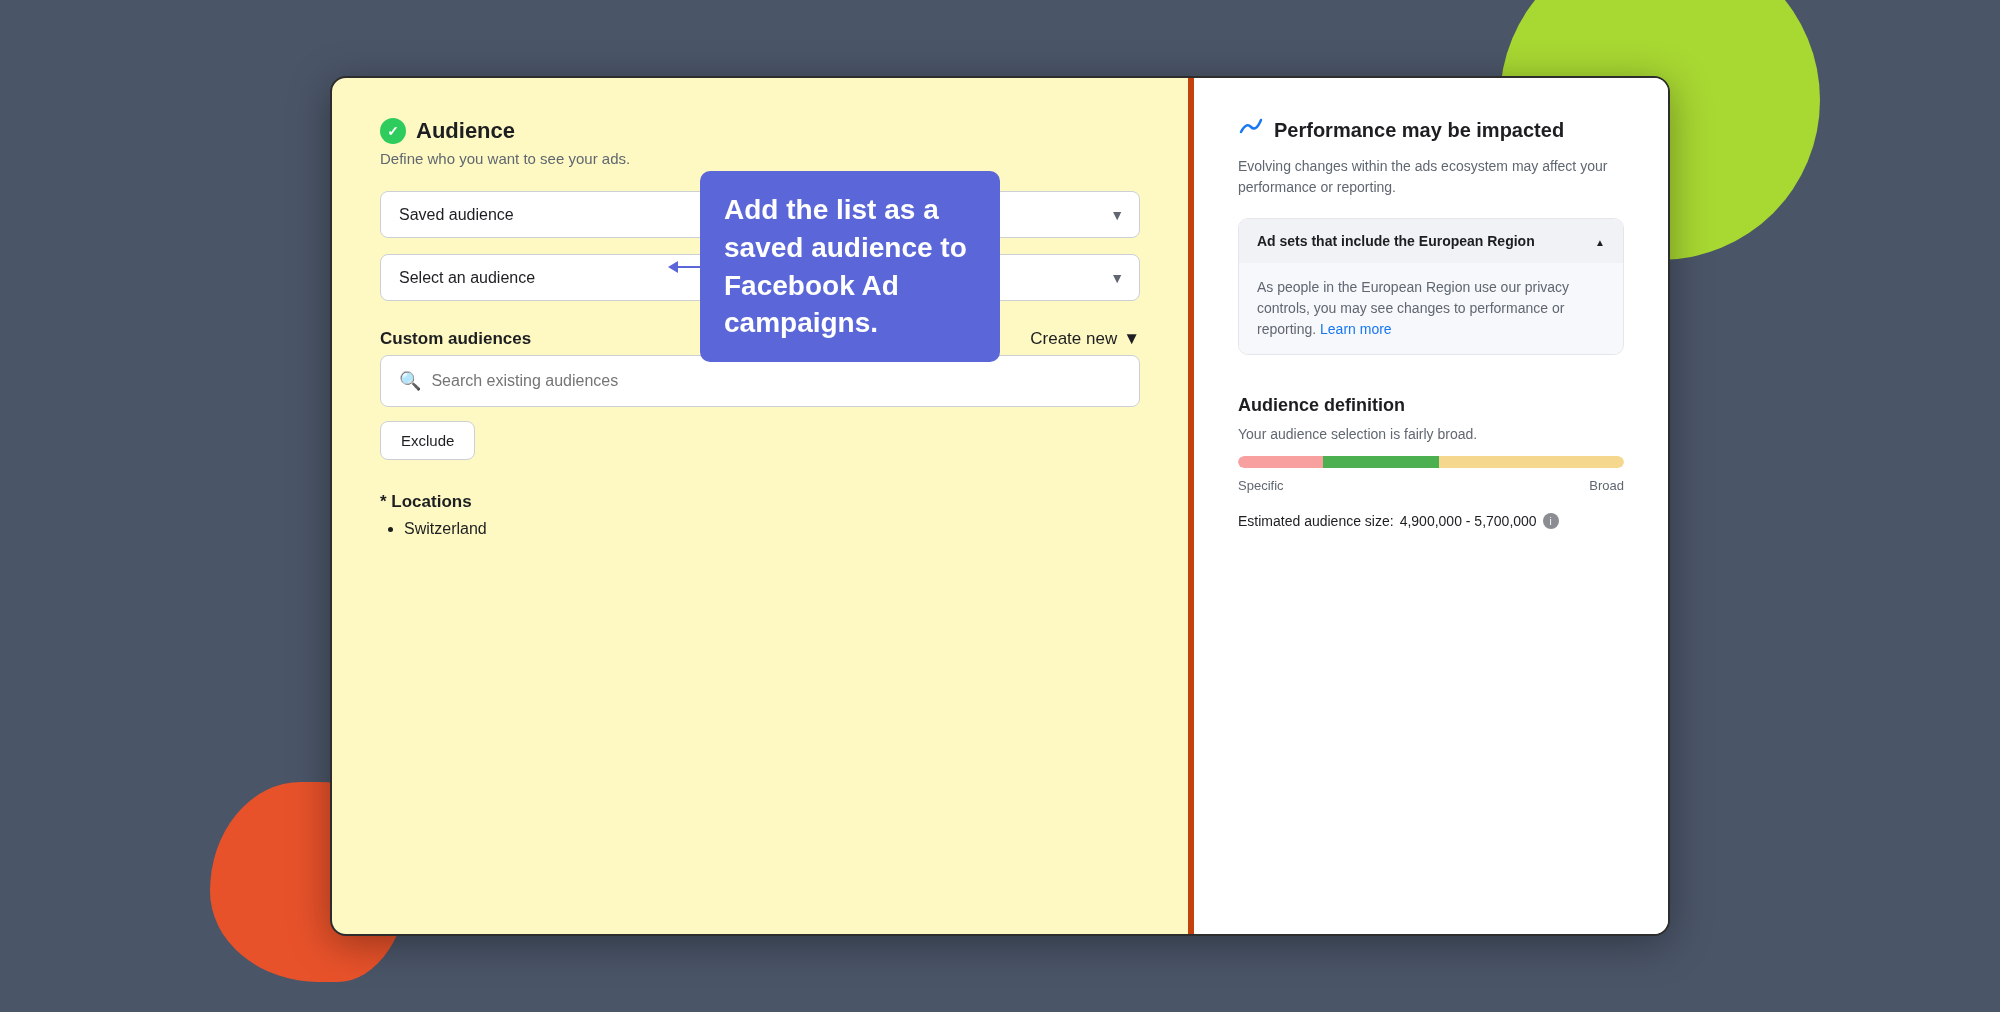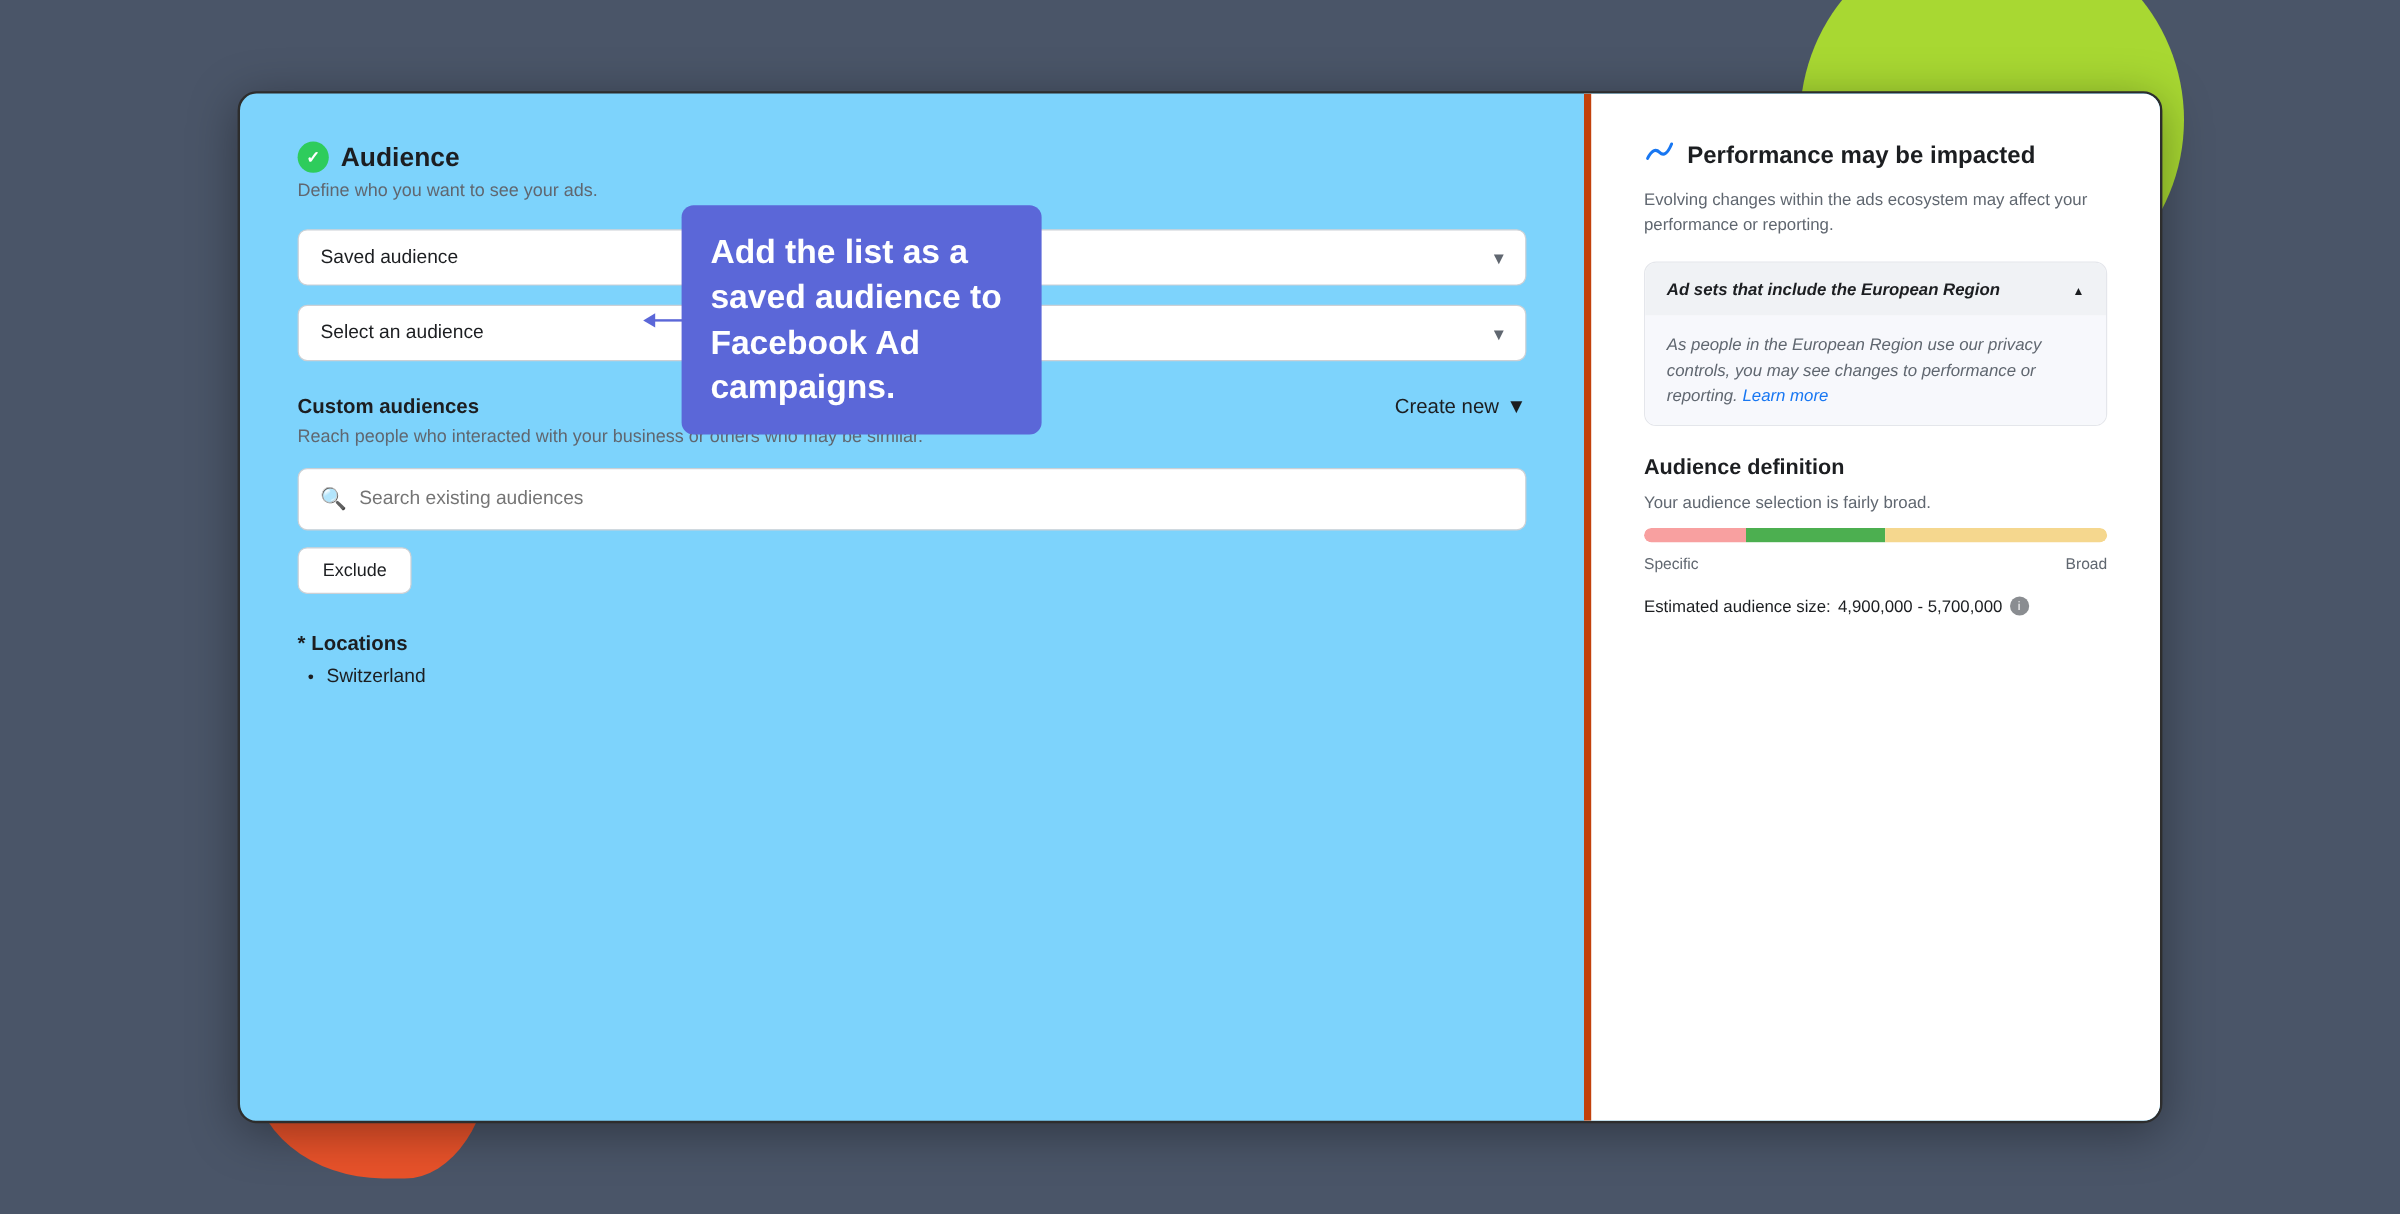--- a/index.html
+++ b/index.html
@@ -35,24 +35,24 @@
       background: #e8522a;
       border-radius: 50% 50% 40% 60% / 60% 40% 60% 50%;
       z-index: 0;
     }
 
     
     .main-container {
       position: relative;
       z-index: 1;
       display: flex;
-      background: #7dd3fc;
+      background: #fef9c3;
       border-radius: 16px;
       box-shadow: 0 8px 40px rgba(0,0,0,0.35);
-      width: 1604px;
+      width: 1340px;
       min-height: 860px;
       overflow: hidden;
       border: 2px solid #2d2d2d;
     }
 
     
     .left-panel {
       flex: 1;
       padding: 40px 48px;
       position: relative;
@@ -283,22 +283,21 @@
       color: #606770;
       line-height: 1.5;
       margin-bottom: 20px;
     }
 
     
     .eu-region-box {
       border: 1px solid #e4e6eb;
       border-radius: 10px;
       overflow: hidden;
-      margin-bottom: 24px;
-      font-style: italic;
+      margin-bottom: 40px;
     }
     .eu-region-header {
       display: flex;
       align-items: center;
       justify-content: space-between;
       padding: 14px 18px;
       background: #f0f2f5;
       font-size: 14px;
       font-weight: 600;
       color: #1c1e21;
@@ -434,21 +433,20 @@
     </div>
 
     
     <div class="custom-audiences-header">
       <span class="custom-audiences-title">Custom audiences</span>
       <button class="create-new-btn">
         <span>Create new</span>
         <span>▼</span>
       </button>
     </div>
-    <p class="custom-audiences-desc">Reach people who interacted with your business or others who may be similar.</p>
 
     
     <div class="search-box">
       <span class="search-icon">🔍</span>
       <input class="search-input" type="text" placeholder="Search existing audiences" style="">
     </div>
 
     
     <button class="exclude-btn">Exclude</button>
 

